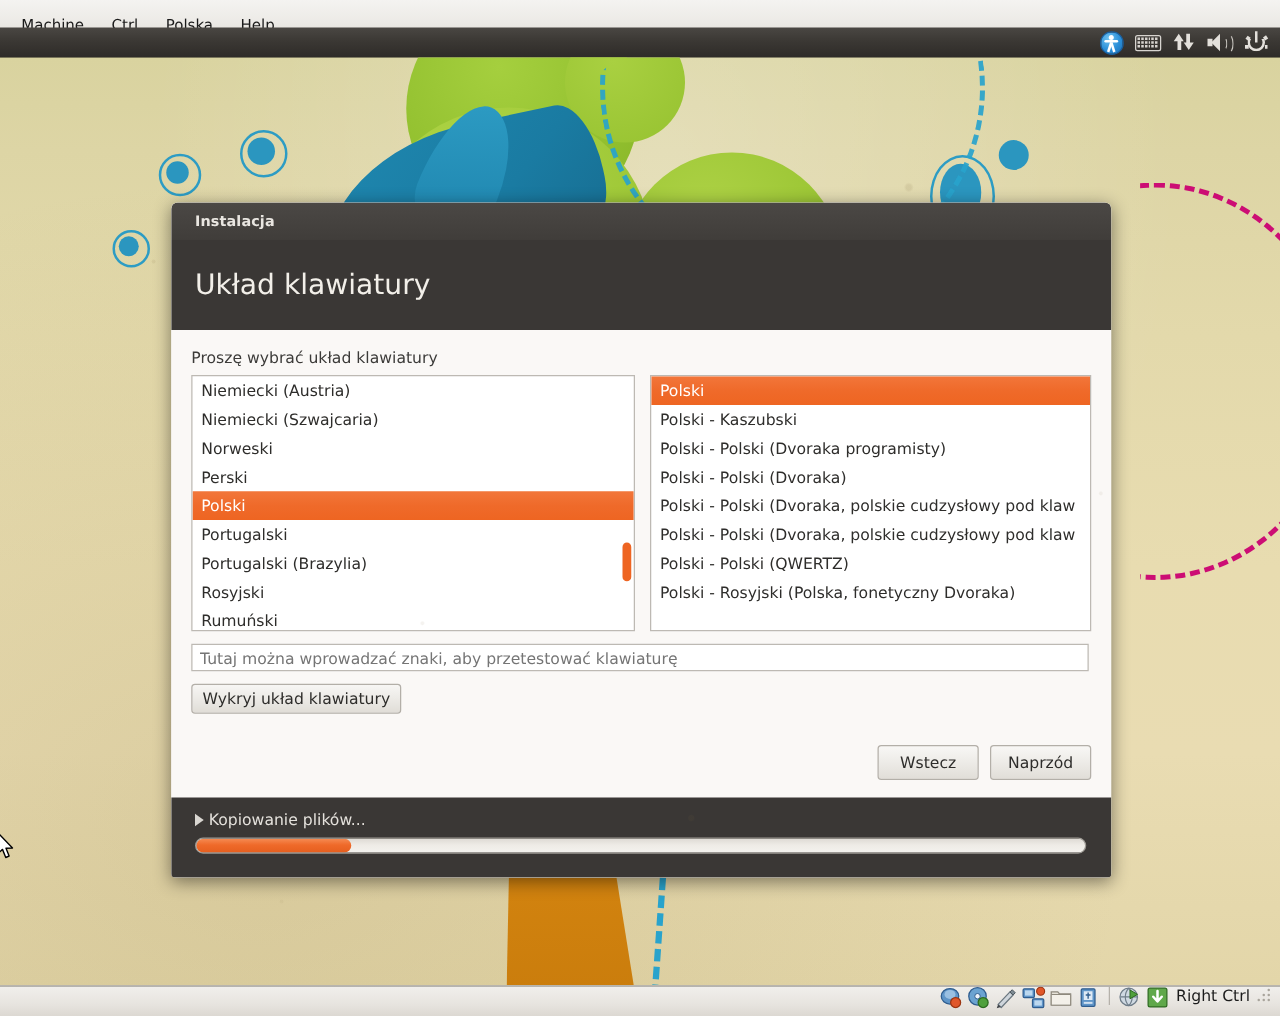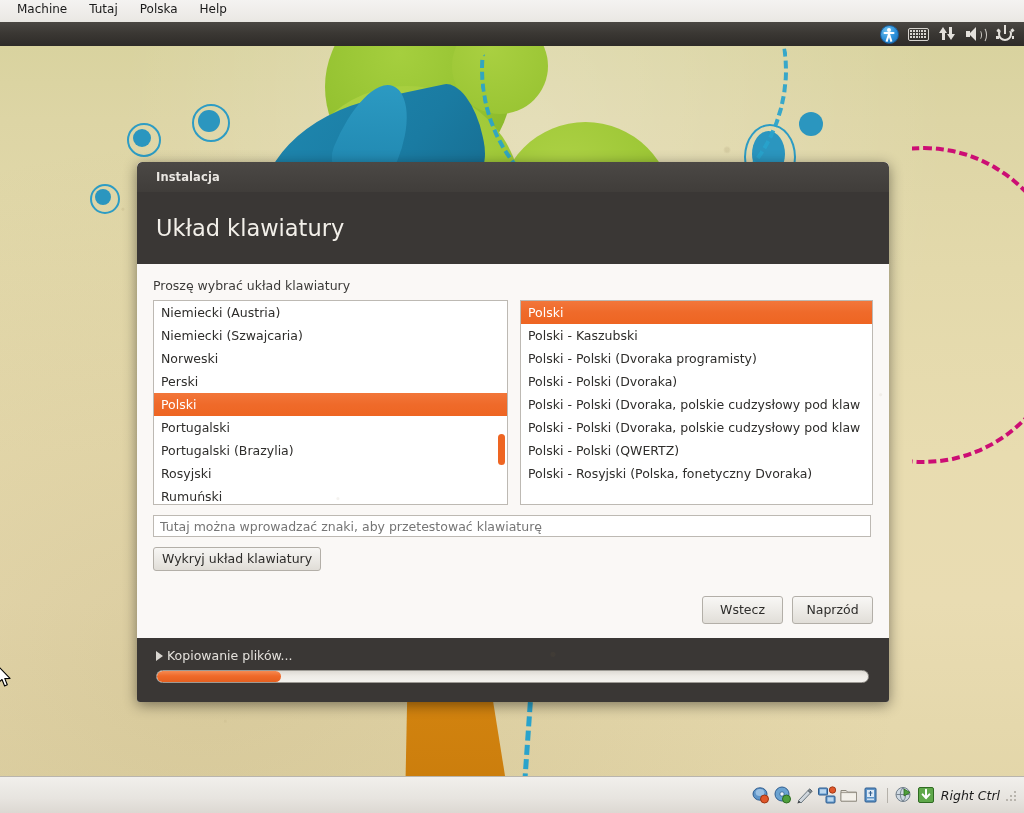--- a/index.html
+++ b/index.html
@@ -15,21 +15,21 @@
     background: #000;
     overflow: hidden;
   }
 
   
   #vbox-menubar {
     position: absolute; left: 0; top: 0;
     width: 1024px; height: 31px;
     background: linear-gradient(to bottom, #f4f3f1 0%, #eceae6 60%, #e2dfd9 100%);
     border-bottom: 1px solid #b9b5ad;
-    display: flex; align-items: flex-start;
+    display: flex; align-items: flex-end;
     box-sizing: border-box;
     padding-left: 6px;
   }
   .vbox-menu-item {
     font-family: "DejaVu Sans", sans-serif;
     font-size: 12px;
     color: #1a1a1a;
     padding: 2px 11px 3px 11px;
     cursor: default;
     white-space: nowrap;
@@ -318,27 +318,26 @@
   
   #cursor {
     position: absolute; left: -2px; top: 620px;
     width: 14px; height: 22px;
     pointer-events: none;
   }
 
   
   #vbox-statusbar {
     position: absolute; left: 0; bottom: 0;
-    width: 1024px; height: 37px;
+    width: 1024px; height: 25px;
     background: linear-gradient(to bottom, #f1efec 0%, #e7e4df 60%, #dcd8d2 100%);
     border-top: 1px solid #b9b5ad;
-    display: flex; align-items: center; justify-content: flex-end;
+    display: flex; justify-content: flex-end;
     box-sizing: border-box;
     padding-right: 4px;
-    font-style: italic;
   }
   .sb-icon {
     width: 20px; height: 18px;
     margin: 0 1px;
     position: relative;
   }
   .sb-sep {
     width: 1px; height: 15px; background: #b5b1aa; margin: 0 5px;
   }
   #hostkey-label {
@@ -353,21 +352,21 @@
     position: absolute; width: 2px; height: 2px; background: #a9a49c; border-radius: 1px;
   }
 </style>
 </head>
 <body>
 
 <div id="screen">
 
   <div id="vbox-menubar">
     <div class="vbox-menu-item">Machine</div>
-    <div class="vbox-menu-item">Tutaj</div>
+    <div class="vbox-menu-item">Ctrl</div>
     <div class="vbox-menu-item">Polska</div>
     <div class="vbox-menu-item">Help</div>
   </div>
 
   <div id="guest-panel">
     <div class="panel-icon">
       <div class="acc-circle">
         <div class="acc-head"></div>
         <div class="acc-body"></div>
         <div class="acc-leg l"></div>

